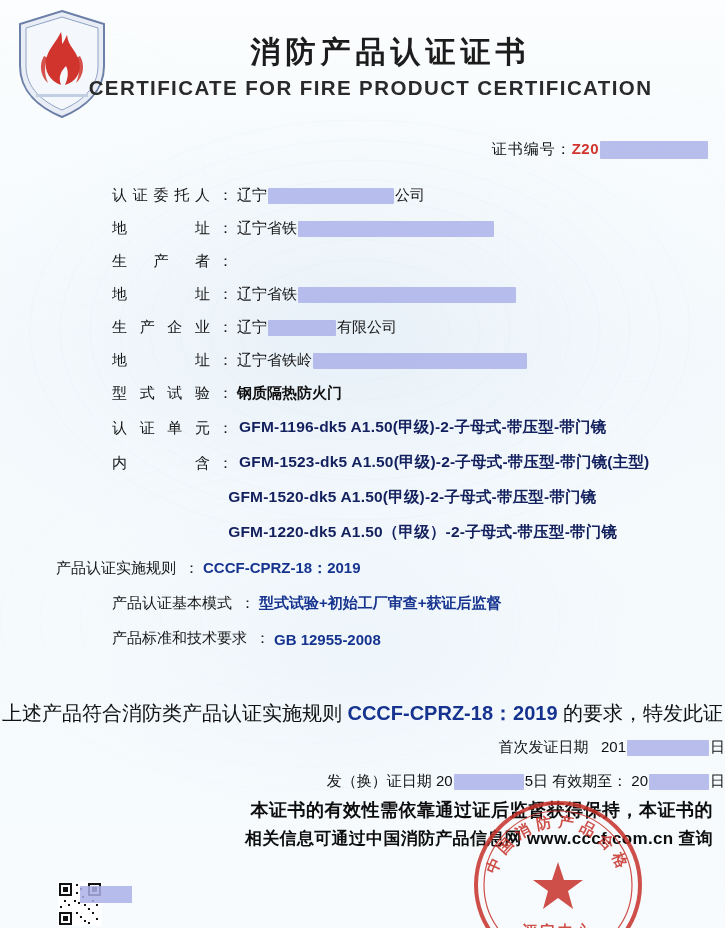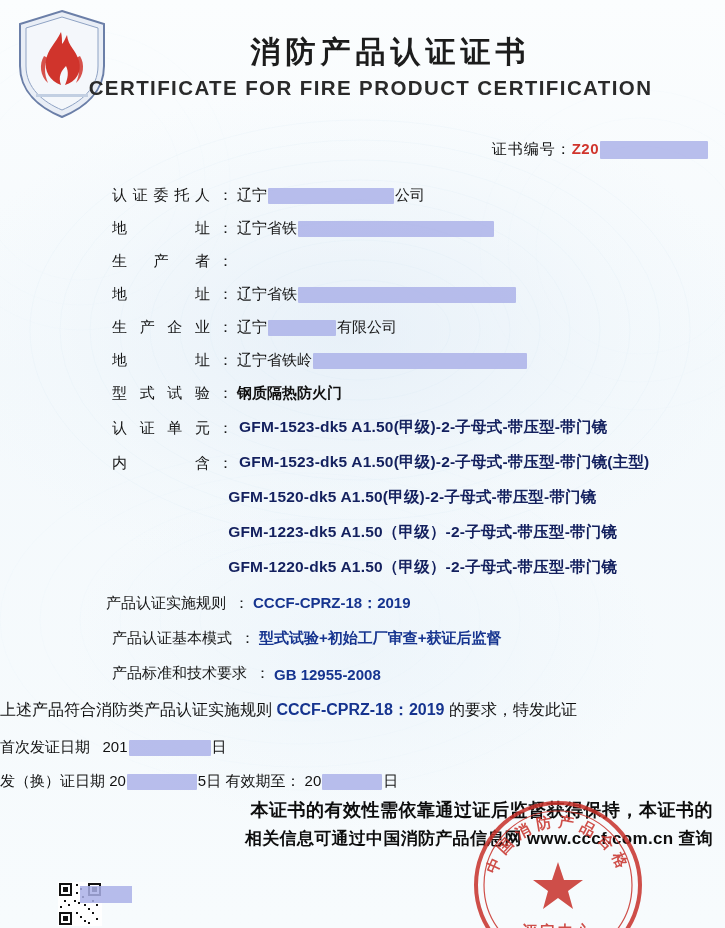--- a/index.html
+++ b/index.html
@@ -153,41 +153,43 @@
   .dark {
     color: #101010;
     font-weight: bold;
   }
 
   
   .statement {
     position: absolute;
     left: 0; right: 0;
     top: 700px;
-    font-size: 16px;
+    text-align: center;
+    font-size: 20px;
     color: #111;
   }
   .statement .blue {
     color: #16348f;
     font-weight: bold;
   }
 
   
   .dates {
     position: absolute;
     left: 0; right: 0;
     top: 730px;
   }
   .dateline {
-    text-align: left;
+    text-align: right;
     font-size: 15px;
     color: #111;
     height: 34px;
     line-height: 34px;
     white-space: nowrap;
+    margin-left: 21px;
   }
 
   
   .notice {
     position: absolute;
     left: 0; right: 12px;
     top: 796px;
     text-align: right;
     color: #0d0d0d;
   }
@@ -349,49 +351,44 @@
 
     <div class="row">
       <span class="lab">型式试验</span>
         <span class="colon">：</span>
       <span class="val dark">钢质隔热防火门</span>
     </div>
 
     <div class="row model-row">
       <span class="lab">认证单元</span>
         <span class="colon">：</span>
-      <span class="val model">GFM-1523-dk5 A1.50(甲级)-2-子母式-带压型-带门镜</span>
+      <span class="val model">GFM-1196-dk5 A1.50(甲级)-2-子母式-带压型-带门镜</span>
     </div>
 
     <div class="row model-row">
       <span class="lab">内含</span>
         <span class="colon">：</span>
       <span class="val model">GFM-1523-dk5 A1.50(甲级)-2-子母式-带压型-带门镜(主型)</span>
     </div>
 
     <div class="row model-row">
       <span class="lab"></span>
         <span class="colon">&nbsp;</span>
       <span class="val model">GFM-1520-dk5 A1.50(甲级)-2-子母式-带压型-带门镜</span>
     </div>
 
-    <div class="row model-row">
-      <span class="lab"></span>
-        <span class="colon">&nbsp;</span>
-      <span class="val model">GFM-1223-dk5 A1.50（甲级）-2-子母式-带压型-带门镜</span>
-    </div>
 
     <div class="row model-row">
       <span class="lab"></span>
         <span class="colon">&nbsp;</span>
       <span class="val model">GFM-1220-dk5 A1.50（甲级）-2-子母式-带压型-带门镜</span>
     </div>
 
     <div class="row" style="height:35px;">
-      <span class="lab nospread" style="padding-left:106px;width:auto;">产品认证实施规则</span>
+      <span class="lab nospread" style="padding-left:56px;width:auto;">产品认证实施规则</span>
         <span class="colon">：</span>
       <span class="val rule">CCCF-CPRZ-18：2019</span>
     </div>
 
     <div class="row" style="height:35px;">
       <span class="lab nospread" style="width:auto;">产品认证基本模式</span>
         <span class="colon">：</span>
       <span class="val rule">型式试验+初始工厂审查+获证后监督</span>
     </div>
 

